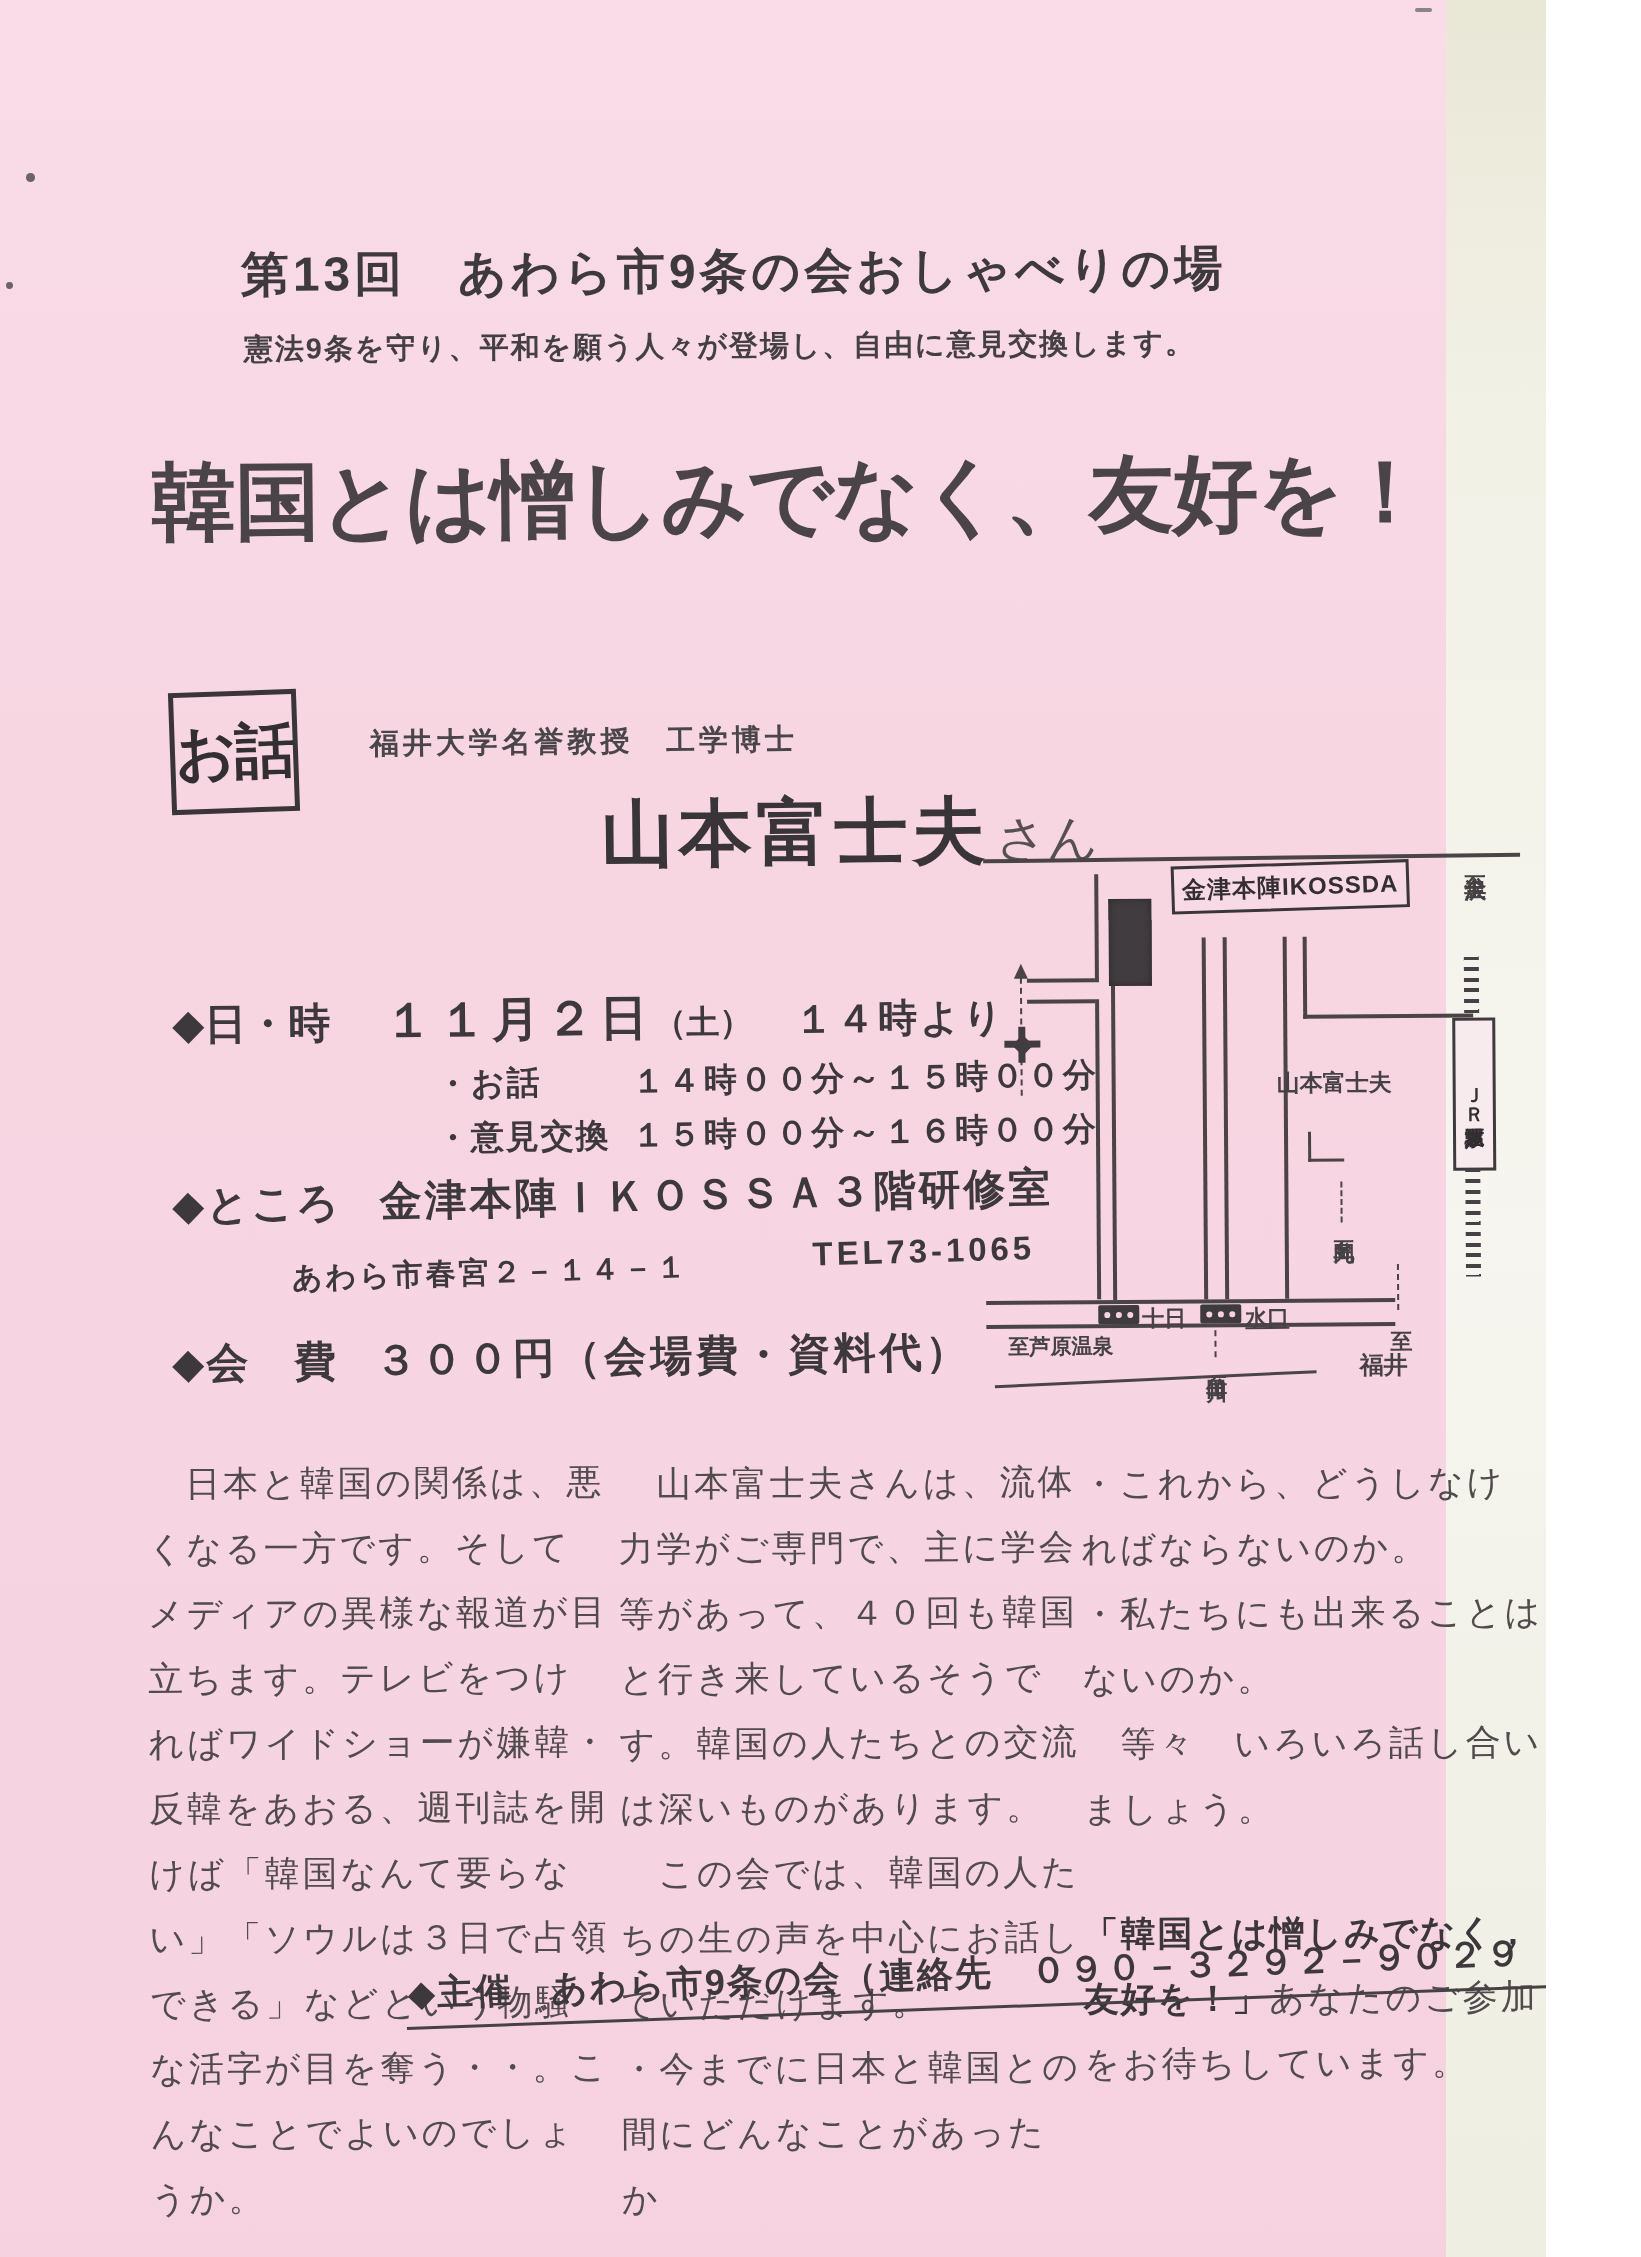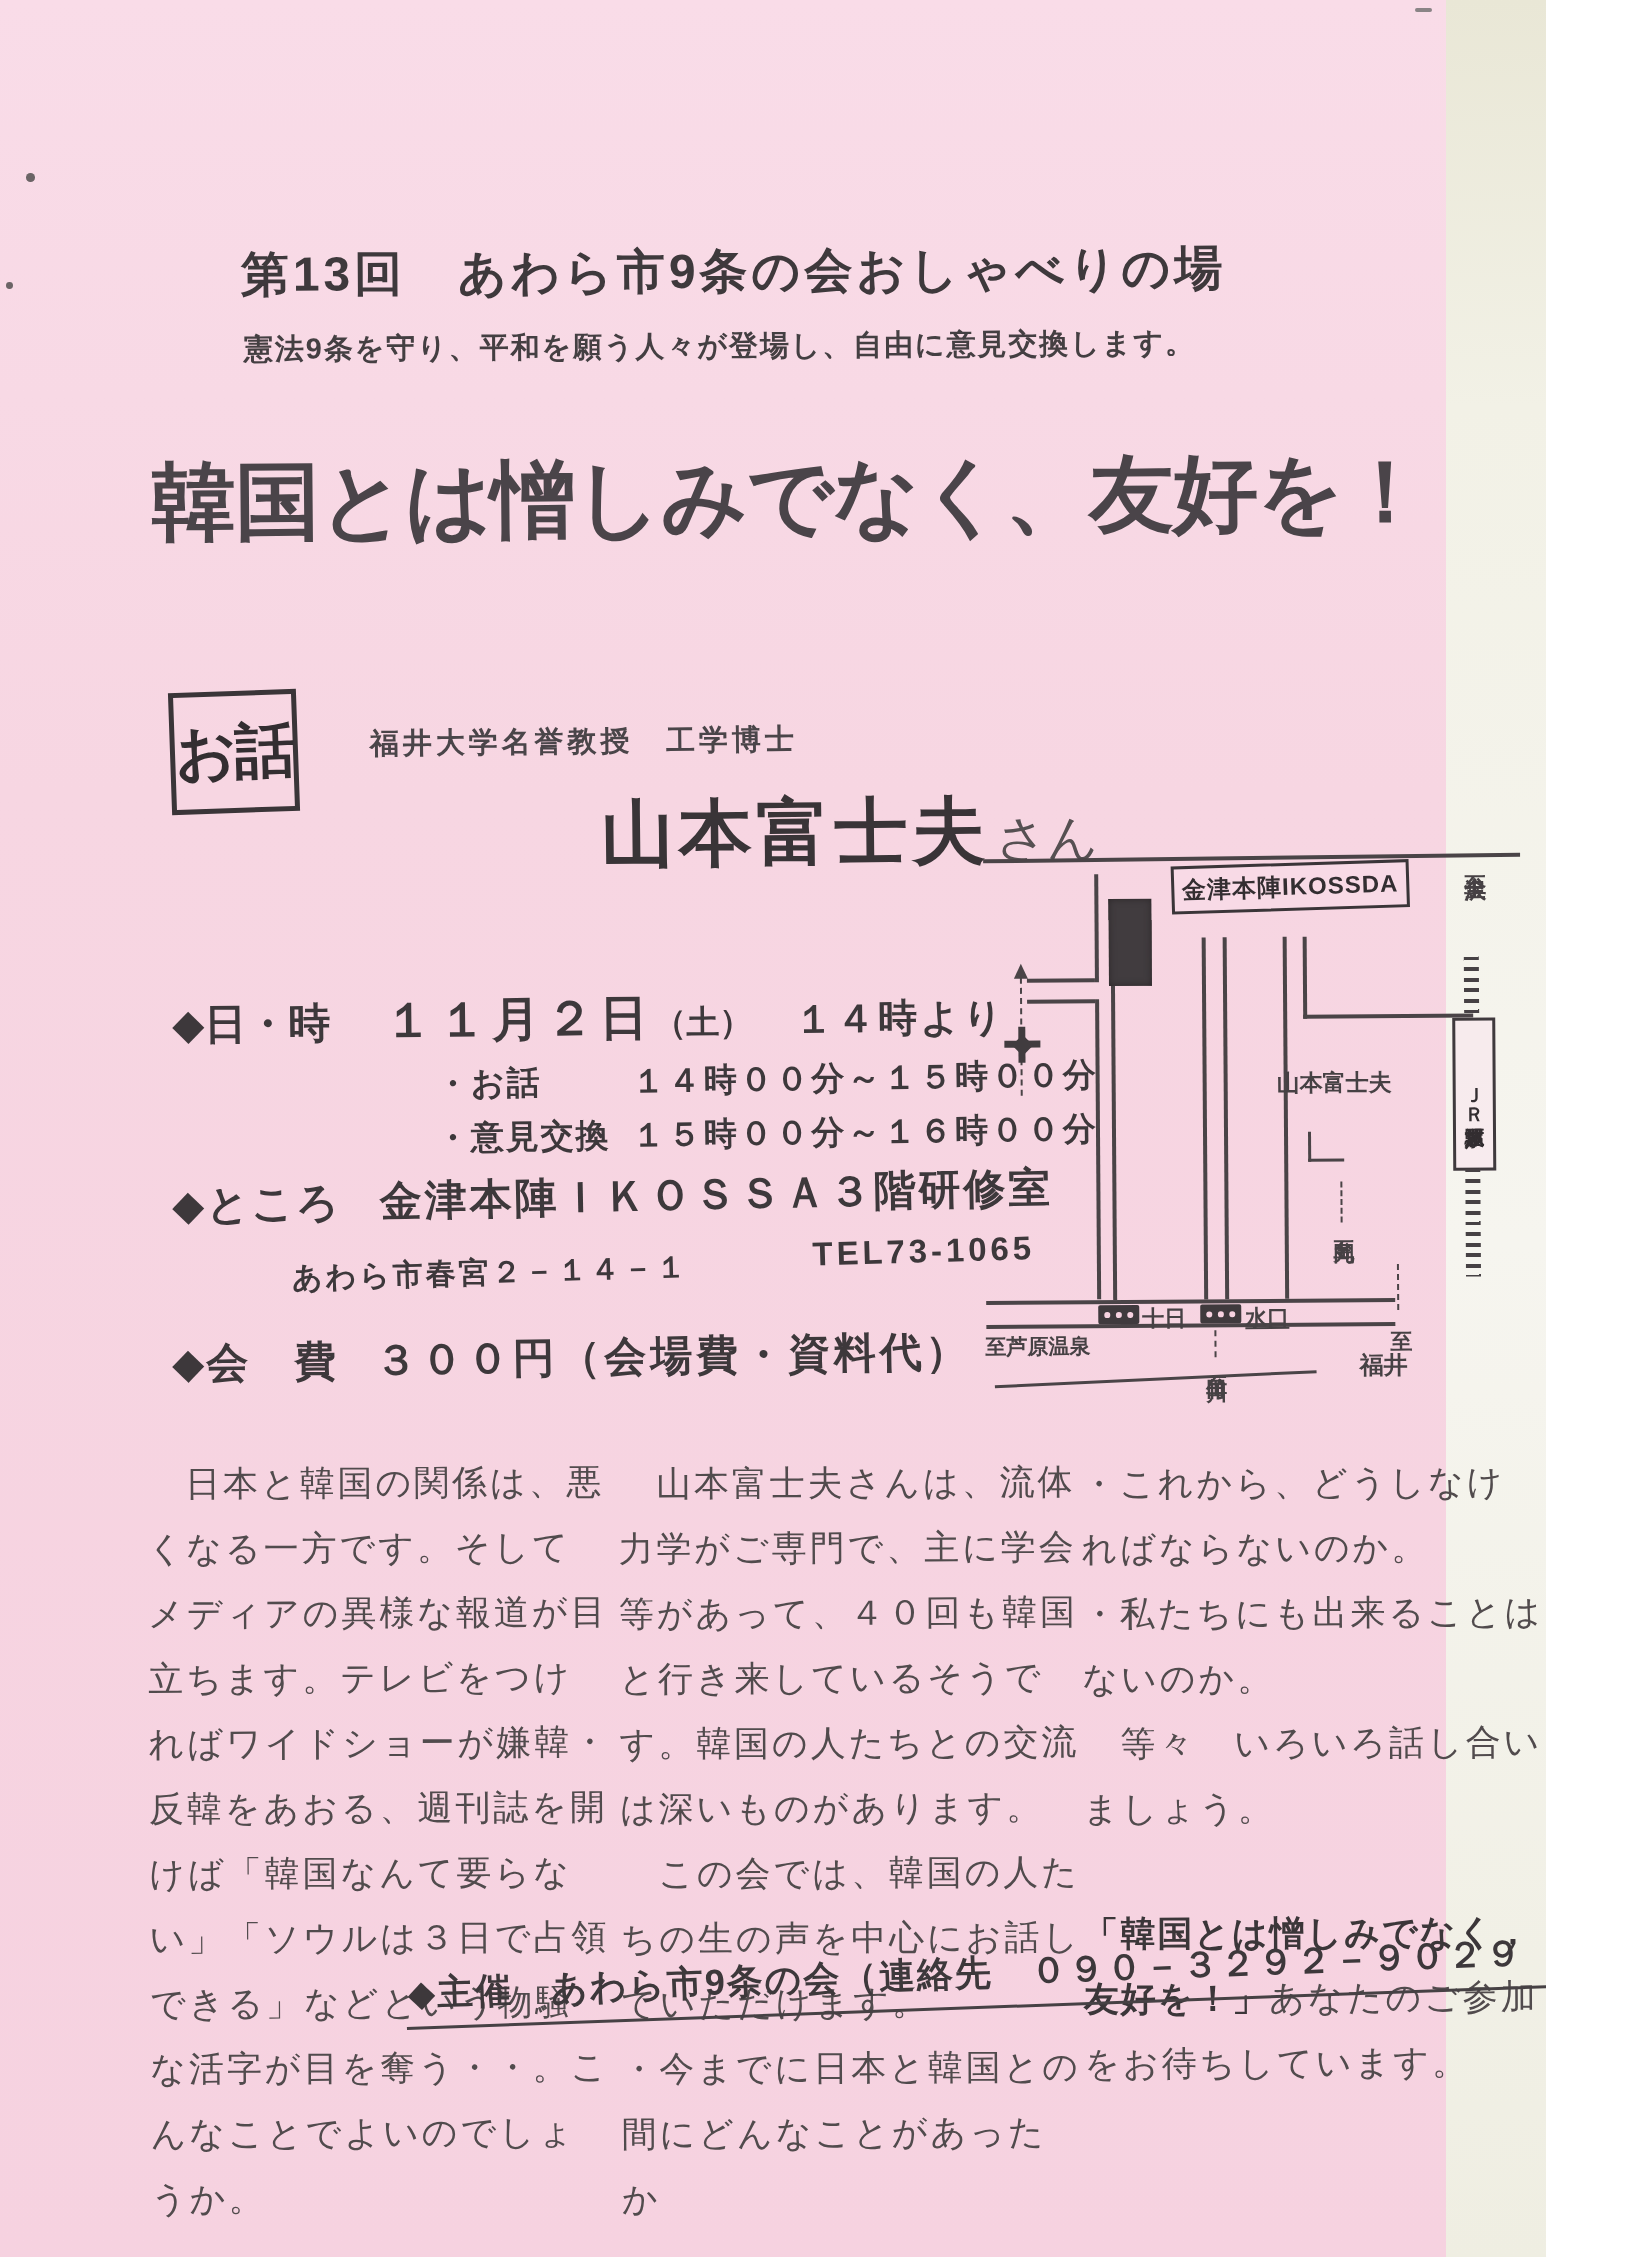--- a/index.html
+++ b/index.html
@@ -196,21 +196,21 @@
 
     <div class="vtext" style="left:479px;top:17.4px;font-size:22px;">至金沢</div>
     <div class="rail" style="left:482px;top:116px;height:60px;"></div>
     <div class="station">
       <span>ＪＲ芦原温泉駅</span>
     </div>
     <div class="rail" style="left:482px;top:328px;height:108px;"></div>
 
     <div class="line" style="left:1.9px;top:457px;width:409px;height:3.9px;"></div>
     <div class="line" style="left:1.9px;top:481px;width:409px;height:3.9px;"></div>
-    <div class="map-label" style="left:1px;top:462px;font-size:21px;margin-top:27px;">至芦原温泉</div>
+    <div class="map-label" style="left:24px;top:462px;font-size:21px;margin-top:27px;">至芦原温泉</div>
     <div class="busicon" style="left:114px;top:462px;"></div>
     <div class="map-label" style="left:158px;top:461px;font-size:22px;">十日</div>
     <div class="busicon" style="left:216px;top:462px;"></div>
     <div class="map-label" style="left:261px;top:461px;font-size:22px;text-decoration:underline;">水口</div>
 
     <div class="dash" style="left:230px;top:488px;height:27px;"></div>
     <div class="vtext" style="left:218px;top:517px;font-size:21px;">至竹田川</div>
 
     <div class="dash" style="left:357px;top:340px;height:41px;"></div>
     <div class="vtext" style="left:346px;top:382px;font-size:21px;">至丸岡</div>

